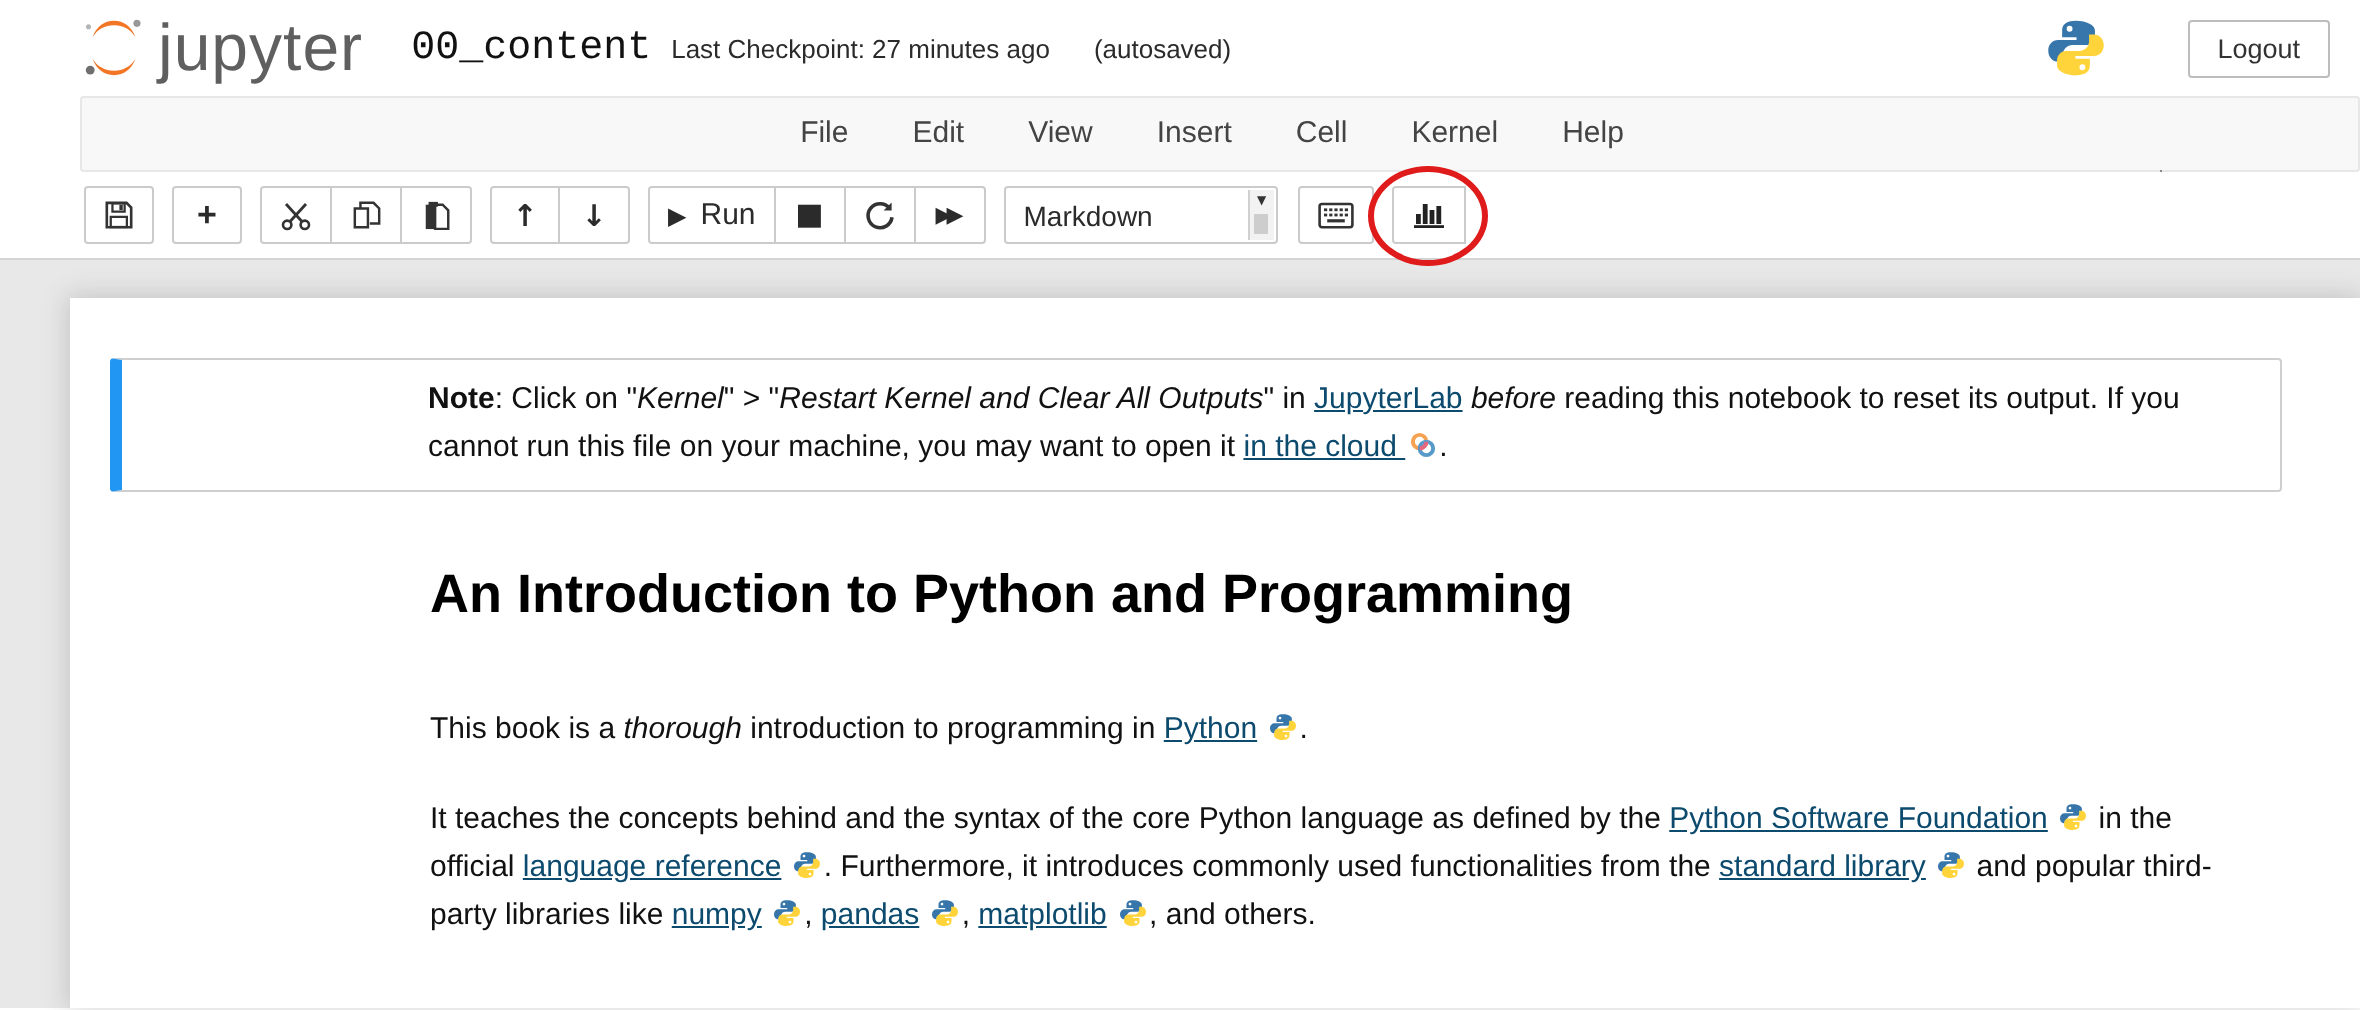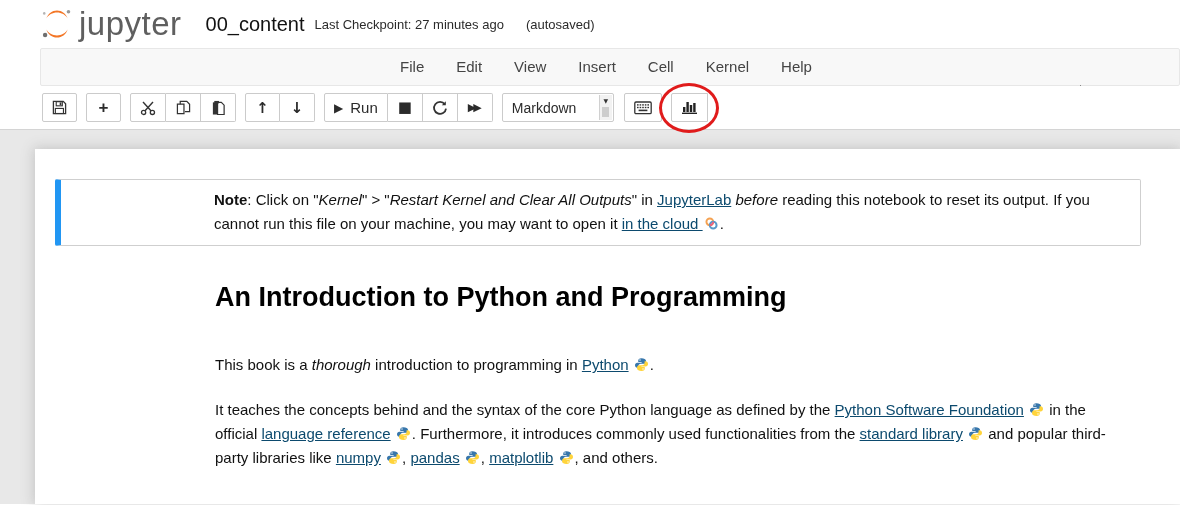--- a/index.html
+++ b/index.html
@@ -6,21 +6,21 @@
   html,body { margin:0; padding:0; }
   body {
     width:1180px; height:505px; overflow:hidden;
     background:#fff; color:#111;
     font-family:"Liberation Sans","DejaVu Sans",sans-serif;
   }
   
   .header { height:48px; display:flex; align-items:center; padding:0 15px 0 40px; background:#fff; }
   .logo { display:flex; align-items:center; cursor:pointer; }
   .logo-text { font-size:33px; color:#5f5f5f; margin-left:5px; letter-spacing:.5px; }
-  .nb-title { margin-left:24px; font-size:20px; color:#111; }
+  .nb-title { margin-left:24px; font-size:20px; color:#111;font-family:Liberation Mono, monospace; }
   .checkpoint { margin-left:10px; font-size:13px; color:#2b2b2b; }
   .autosaved { margin-left:22px; font-size:13px; color:#2b2b2b; }
   .header-right { margin-left:auto; display:flex; align-items:center; }
   .py-lg { width:32px; height:32px; display:inline-block; }
   .logout-btn { margin-left:40px; background:#fff; border:1px solid #bdbdbd; border-radius:2px;
     font-family:inherit; font-size:13.5px; color:#333; padding:6px 14px; cursor:pointer; }
   
   .menubar { margin-left:40px; height:38px; background:#f8f8f8; border:1px solid #e7e7e7;
     border-radius:2px; display:flex; align-items:center; padding:0 10px 0 2px;flex-direction:column; }
   .menu-items { display:flex; height:100%; }
@@ -39,21 +39,21 @@
     font-family:inherit; font-size:14px; color:#2b2b2b; padding:0 9px; cursor:pointer; }
   .tb-group .btn + .btn { border-left:0; }
   .tb-group .btn:first-child { border-radius:2px 0 0 2px; }
   .tb-group .btn:last-child { border-radius:0 2px 2px 0; }
   .tb-group .btn:only-child { border-radius:2px; }
   .glyph { font-family:"DejaVu Sans",sans-serif; }
   .glyph-b { font-weight:bold; }
   .ff { letter-spacing:-3px; font-size:11px; padding-right:3px; }
   .run-tri { font-size:12px; }
   .stop-sq { font-size:15px; line-height:1; }
-  .cell-type { width:112px; height:29px; border:1px solid #cbcbcb; border-radius:2px; background:#fff;
+  .cell-type { width:137px; height:29px; border:1px solid #cbcbcb; border-radius:2px; background:#fff;
     display:flex; align-items:center; padding-left:9px; font-size:14px; color:#2b2b2b;
     position:relative; margin-right:10px; cursor:pointer; }
   .sel-strip { position:absolute; top:1px; right:1px; bottom:1px; width:13px; background:#f2f2f2;
     border-left:1px solid #d0d0d0; display:flex; flex-direction:column; align-items:center; padding-top:2px; }
   .sel-strip .arr { font-size:6px; color:#333; line-height:8px; }
   .sel-strip .handle { width:7px; height:10px; background:#cdcdcd; margin-top:2px; }
   .chart-wrap { position:relative; }
   .annot-circle { position:absolute; left:50%; top:50%; transform:translate(-50%,-50%);
     width:60px; height:50px; border:3px solid #e01b1b; border-radius:50%; pointer-events:none; }
   
@@ -82,20 +82,29 @@
         <circle cx="33.5" cy="5.5" r="2.1" fill="#989898"></circle>
         <circle cx="6" cy="33" r="2.6" fill="#6f6f6f"></circle>
         <circle cx="5" cy="7.5" r="1.5" fill="#b5b5b5"></circle>
       </svg>
     </span>
     <span class="logo-text">jupyter</span>
   </div>
   <span class="nb-title">00_content</span>
   <span class="checkpoint">Last Checkpoint: 27 minutes ago</span>
   <span class="autosaved">(autosaved)</span>
+  <div class="header-right">
+    <span class="py-lg" id="py-logo-lg">
+        <svg width="32" height="32" viewBox="0 0 24 24">
+ <path fill="#3776ab" d="M12 1.8c-4 0-5.2 1.7-5.2 3.6V8h5.4v1H5.3C3.2 9 1.6 10.6 1.6 13s1.6 4.1 3.7 4.1h1.8v-2.6c0-2 1.6-3.6 3.6-3.6h5c1.9 0 3.4-1.6 3.4-3.5V5.4c0-1.9-3.1-3.6-7.1-3.6zM9.6 3.7a1.1 1.1 0 110 2.2 1.1 1.1 0 010-2.2z"></path>
+ <path fill="#ffd43b" d="M12 22.2c4 0 5.2-1.7 5.2-3.6V16h-5.4v-1h6.9c2.1 0 3.7-1.6 3.7-4s-1.6-4.1-3.7-4.1h-1.8v2.6c0 2-1.6 3.6-3.6 3.6h-5c-1.9 0-3.4 1.6-3.4 3.5v2.1c0 1.9 3.1 3.6 7.1 3.6zm2.4-1.9a1.1 1.1 0 110-2.2 1.1 1.1 0 010 2.2z"></path>
+</svg>
+      </span>
+    <button class="logout-btn">Logout</button>
+  </div>
 </div>
 
 <div class="menubar">
   <div class="menu-items" id="menu-items">
       <span class="menu-item">File</span>
       <span class="menu-item">Edit</span>
       <span class="menu-item">View</span>
       <span class="menu-item">Insert</span>
       <span class="menu-item">Cell</span>
       <span class="menu-item">Kernel</span>

